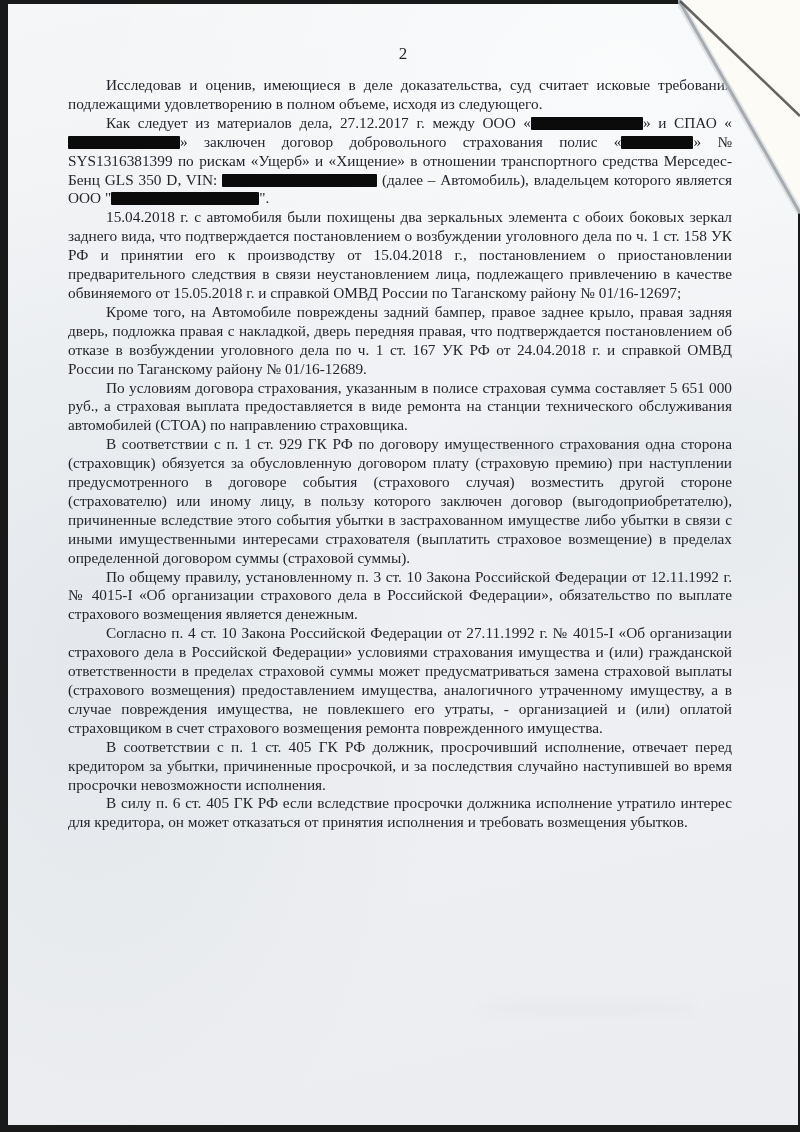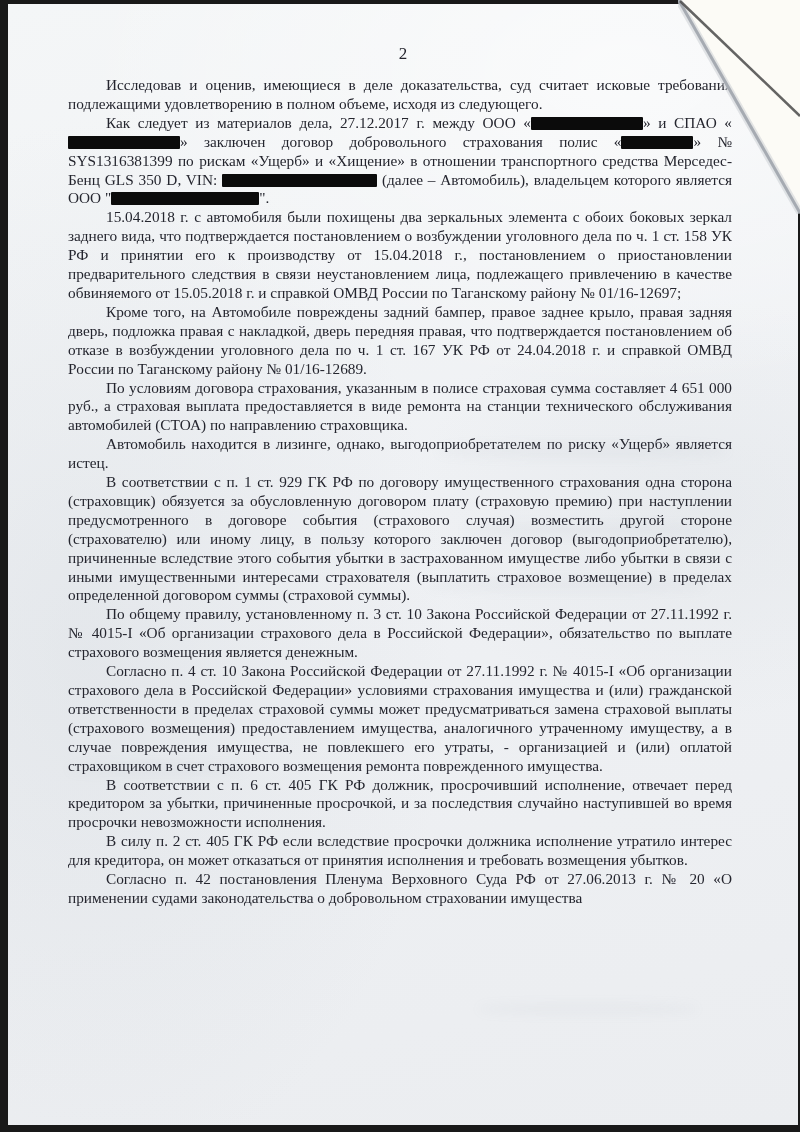--- a/index.html
+++ b/index.html
@@ -82,28 +82,26 @@
     <div class="smudge s4"></div>
     <div class="smudge s5"></div>
 
     <div class="page-number">2</div>
 
     <div class="doc-body">
         <p class="para">Исследовав и оценив, имеющиеся в деле доказательства, суд считает исковые требования подлежащими удовлетворению в полном объеме, исходя из следующего.</p>
         <p class="para">Как следует из материалов дела, 27.12.2017 г. между ООО «<span class="redact" style="width: 112px;"></span>» и СПАО «<span class="redact" style="width: 112px;"></span>» заключен договор добровольного страхования полис «<span class="redact" style="width: 72px;"></span>» № SYS1316381399 по рискам «Ущерб» и «Хищение» в отношении транспортного средства Мерседес-Бенц GLS 350 D, VIN: <span class="redact" style="width: 155px;"></span> (далее – Автомобиль), владельцем которого является ООО "<span class="redact" style="width: 148px;"></span>".</p>
         <p class="para">15.04.2018 г. с автомобиля были похищены два зеркальных элемента с обоих боковых зеркал заднего вида, что подтверждается постановлением о возбуждении уголовного дела по ч. 1 ст. 158 УК РФ и принятии его к производству от 15.04.2018 г., постановлением о приостановлении предварительного следствия в связи неустановлением лица, подлежащего привлечению в качестве обвиняемого от 15.05.2018 г. и справкой ОМВД России по Таганскому району № 01/16-12697;</p>
         <p class="para">Кроме того, на Автомобиле повреждены задний бампер, правое заднее крыло, правая задняя дверь, подложка правая с накладкой, дверь передняя правая, что подтверждается постановлением об отказе в возбуждении уголовного дела по ч. 1 ст. 167 УК РФ от 24.04.2018 г. и справкой ОМВД России по Таганскому району № 01/16-12689.</p>
-        <p class="para">По условиям договора страхования, указанным в полисе страховая сумма составляет 4 651 000 руб., а страховая выплата предоставляется в виде ремонта на станции технического обслуживания автомобилей (СТОА) по направлению страховщика.</p>
-        <p class="para">Автомобиль находится в лизинге, однако, выгодоприобретателем по риску «Ущерб» является истец.</p>
+        <p class="para">По условиям договора страхования, указанным в полисе страховая сумма составляет 5 651 000 руб., а страховая выплата предоставляется в виде ремонта на станции технического обслуживания автомобилей (СТОА) по направлению страховщика.</p>
         <p class="para">В соответствии с п. 1 ст. 929 ГК РФ по договору имущественного страхования одна сторона (страховщик) обязуется за обусловленную договором плату (страховую премию) при наступлении предусмотренного в договоре события (страхового случая) возместить другой стороне (страхователю) или иному лицу, в пользу которого заключен договор (выгодоприобретателю), причиненные вследствие этого события убытки в застрахованном имуществе либо убытки в связи с иными имущественными интересами страхователя (выплатить страховое возмещение) в пределах определенной договором суммы (страховой суммы).</p>
-        <p class="para">По общему правилу, установленному п. 3 ст. 10 Закона Российской Федерации от 27.11.1992 г. № 4015-I «Об организации страхового дела в Российской Федерации», обязательство по выплате страхового возмещения является денежным.</p>
+        <p class="para">По общему правилу, установленному п. 3 ст. 10 Закона Российской Федерации от 12.11.1992 г. № 4015-I «Об организации страхового дела в Российской Федерации», обязательство по выплате страхового возмещения является денежным.</p>
         <p class="para">Согласно п. 4 ст. 10 Закона Российской Федерации от 27.11.1992 г. № 4015-I «Об организации страхового дела в Российской Федерации» условиями страхования имущества и (или) гражданской ответственности в пределах страховой суммы может предусматриваться замена страховой выплаты (страхового возмещения) предоставлением имущества, аналогичного утраченному имуществу, а в случае повреждения имущества, не повлекшего его утраты, - организацией и (или) оплатой страховщиком в счет страхового возмещения ремонта поврежденного имущества.</p>
-        <p class="para">В соответствии с п. 6 ст. 405 ГК РФ должник, просрочивший исполнение, отвечает перед кредитором за убытки, причиненные просрочкой, и за последствия случайно наступившей во время просрочки невозможности исполнения.</p>
-        <p class="para">В силу п. 2 ст. 405 ГК РФ если вследствие просрочки должника исполнение утратило интерес для кредитора, он может отказаться от принятия исполнения и требовать возмещения убытков.</p>
-        <p class="para">Согласно п. 42 постановления Пленума Верховного Суда РФ от 27.06.2013 г. № 20 «О применении судами законодательства о добровольном страховании имущества</p>
+        <p class="para">В соответствии с п. 1 ст. 405 ГК РФ должник, просрочивший исполнение, отвечает перед кредитором за убытки, причиненные просрочкой, и за последствия случайно наступившей во время просрочки невозможности исполнения.</p>
+        <p class="para">В силу п. 6 ст. 405 ГК РФ если вследствие просрочки должника исполнение утратило интерес для кредитора, он может отказаться от принятия исполнения и требовать возмещения убытков.</p>
       </div>
   </div>
 
   <svg class="corner-fold" width="122" height="214" viewBox="0 0 122 214" xmlns="http://www.w3.org/2000/svg">
     <polygon points="0,0 122,0 122,214" fill="#fcfbf6"></polygon>
     <line x1="-1" y1="-2" x2="122" y2="213" stroke="#cdd1d5" stroke-width="7" opacity="0.55"></line>
     <line x1="0" y1="-1" x2="122" y2="213" stroke="#a6abb2" stroke-width="3"></line>
     <line x1="2" y1="1" x2="122" y2="116" stroke="#4a4a4a" stroke-width="2.5" opacity="0.85"></line>
   </svg>
 </div>

